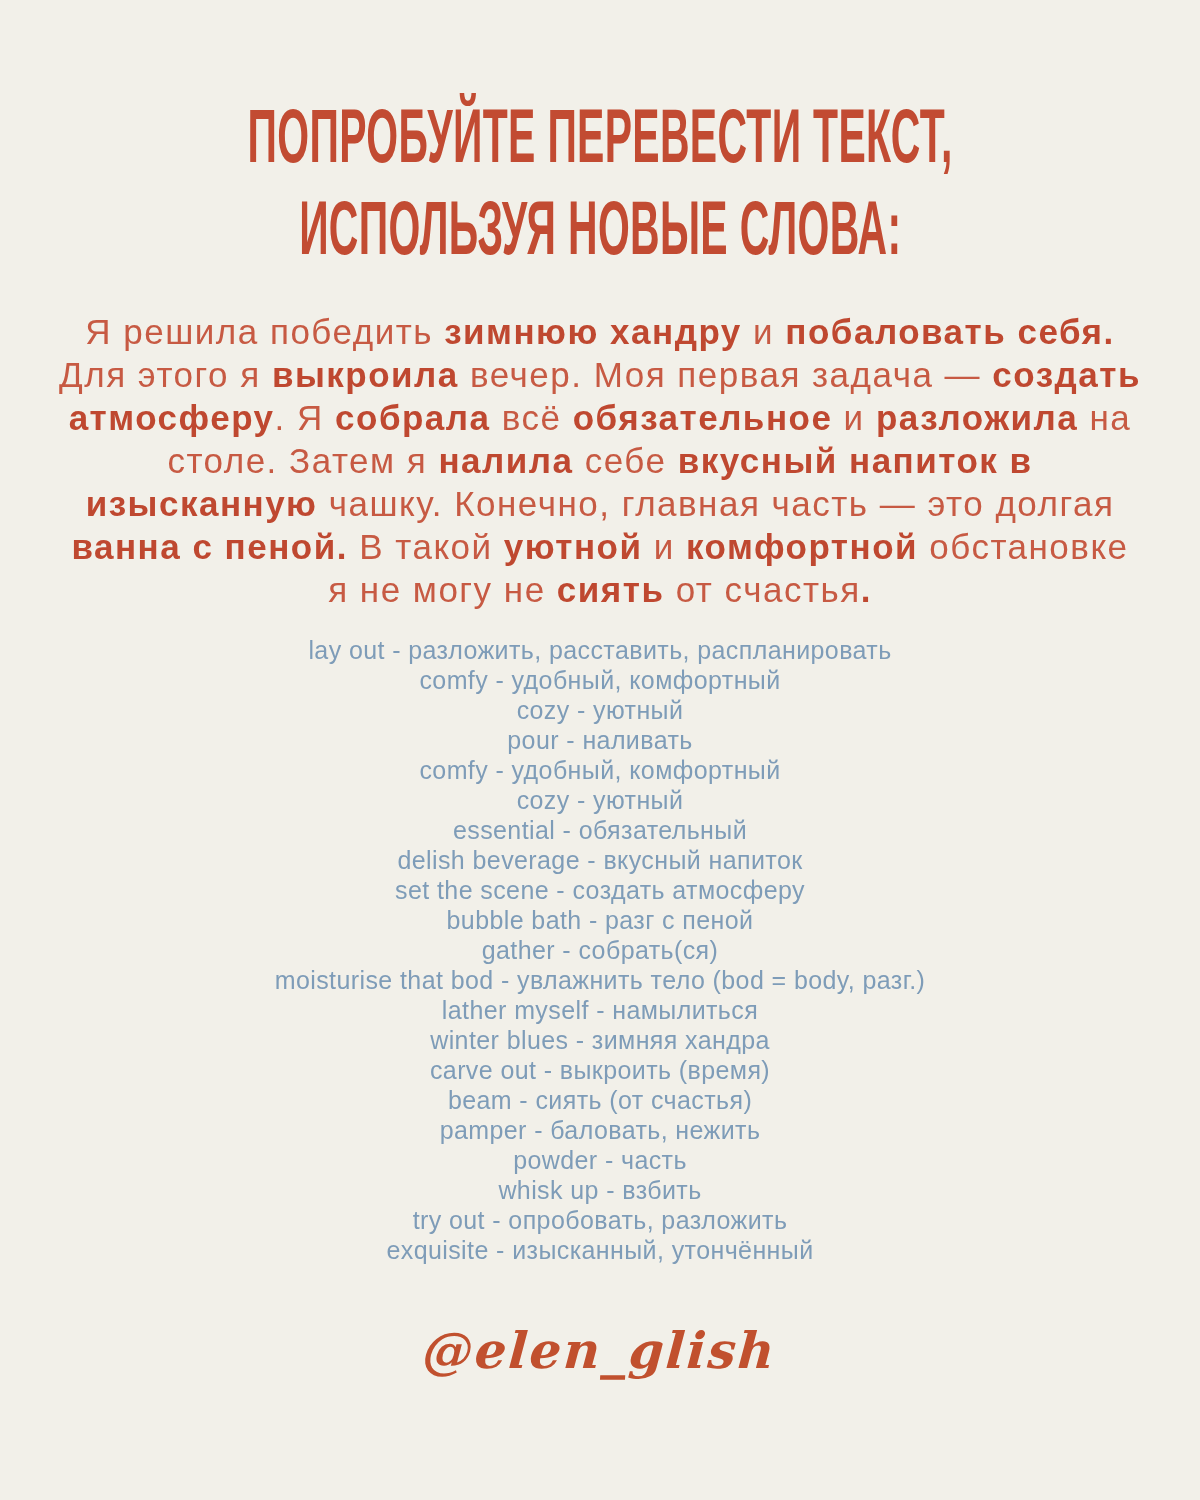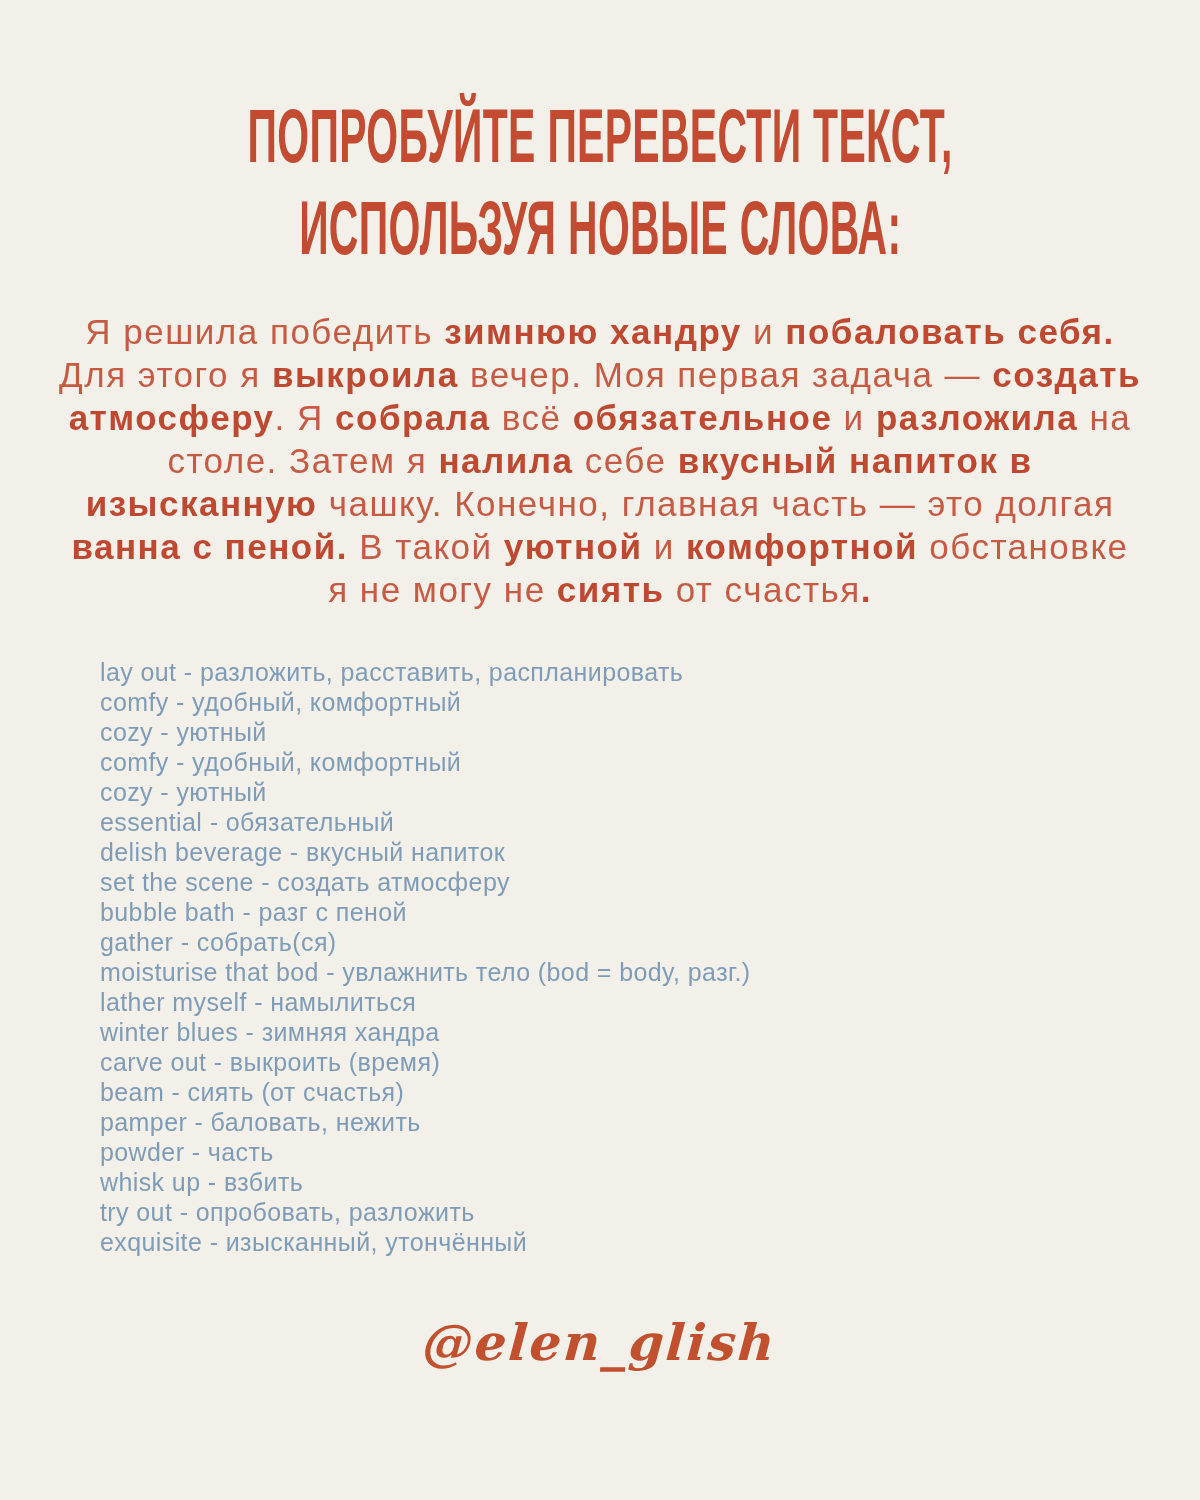--- a/index.html
+++ b/index.html
@@ -49,22 +49,23 @@
     line-height: 43px;
     letter-spacing: 1.5px;
     color: var(--paragraph-color);
   }
   .para .b {
     font-weight: 700;
     color: var(--paragraph-bold-color);
   }
   
   .vocab {
-    margin: 46px auto 0;
+    margin: 24px auto 0;
     width: 1000px;
+    text-align: center;
     font-size: 25px;
     line-height: 30px;
     letter-spacing: 0.4px;
     color: var(--vocab-color);
   }
   
   .handle-wrap {
     margin-top: 56px;
     text-align: center;
   }
@@ -88,20 +89,21 @@
     <div class="title-line"><span class="condensed">ПОПРОБУЙТЕ ПЕРЕВЕСТИ ТЕКСТ,</span></div>
     <div class="title-line"><span class="condensed">ИСПОЛЬЗУЯ НОВЫЕ СЛОВА:</span></div>
   </div>
 
   <div class="para"><span>Я решила победить </span><span class="b">зимнюю хандру</span><span> и </span><span class="b">побаловать себя.</span><span> Для этого я </span><span class="b">выкроила</span><span> вечер. Моя первая задача — </span><span class="b">создать атмосферу</span><span>. Я </span><span class="b">собрала</span><span> всё </span><span class="b">обязательное</span><span> и </span><span class="b">разложила</span><span> на столе. Затем я </span><span class="b">налила</span><span> себе </span><span class="b">вкусный напиток в изысканную</span><span> чашку. Конечно, главная часть — это долгая </span><span class="b">ванна с пеной.</span><span> В такой </span><span class="b">уютной</span><span> и </span><span class="b">комфортной</span><span> обстановке я не могу не </span><span class="b">сиять</span><span> от счастья</span><span class="b">.</span></div>
 
   <div class="vocab">
       <div class="vocab-line"><span>lay out</span><span> - </span><span>разложить, расставить, распланировать</span></div>
       <div class="vocab-line"><span>comfy</span><span> - </span><span>удобный, комфортный</span></div>
       <div class="vocab-line"><span>cozy</span><span> - </span><span>уютный</span></div>
+      <div class="vocab-line"><span>pour</span><span> - </span><span>наливать</span></div>
       <div class="vocab-line"><span>comfy</span><span> - </span><span>удобный, комфортный</span></div>
       <div class="vocab-line"><span>cozy</span><span> - </span><span>уютный</span></div>
       <div class="vocab-line"><span>essential</span><span> - </span><span>обязательный</span></div>
       <div class="vocab-line"><span>delish beverage</span><span> - </span><span>вкусный напиток</span></div>
       <div class="vocab-line"><span>set the scene</span><span> - </span><span>создать атмосферу</span></div>
       <div class="vocab-line"><span>bubble bath</span><span> - </span><span>разг с пеной</span></div>
       <div class="vocab-line"><span>gather</span><span> - </span><span>собрать(ся)</span></div>
       <div class="vocab-line"><span>moisturise that bod</span><span> - </span><span>увлажнить тело (bod = body, разг.)</span></div>
       <div class="vocab-line"><span>lather myself</span><span> - </span><span>намылиться</span></div>
       <div class="vocab-line"><span>winter blues</span><span> - </span><span>зимняя хандра</span></div>

